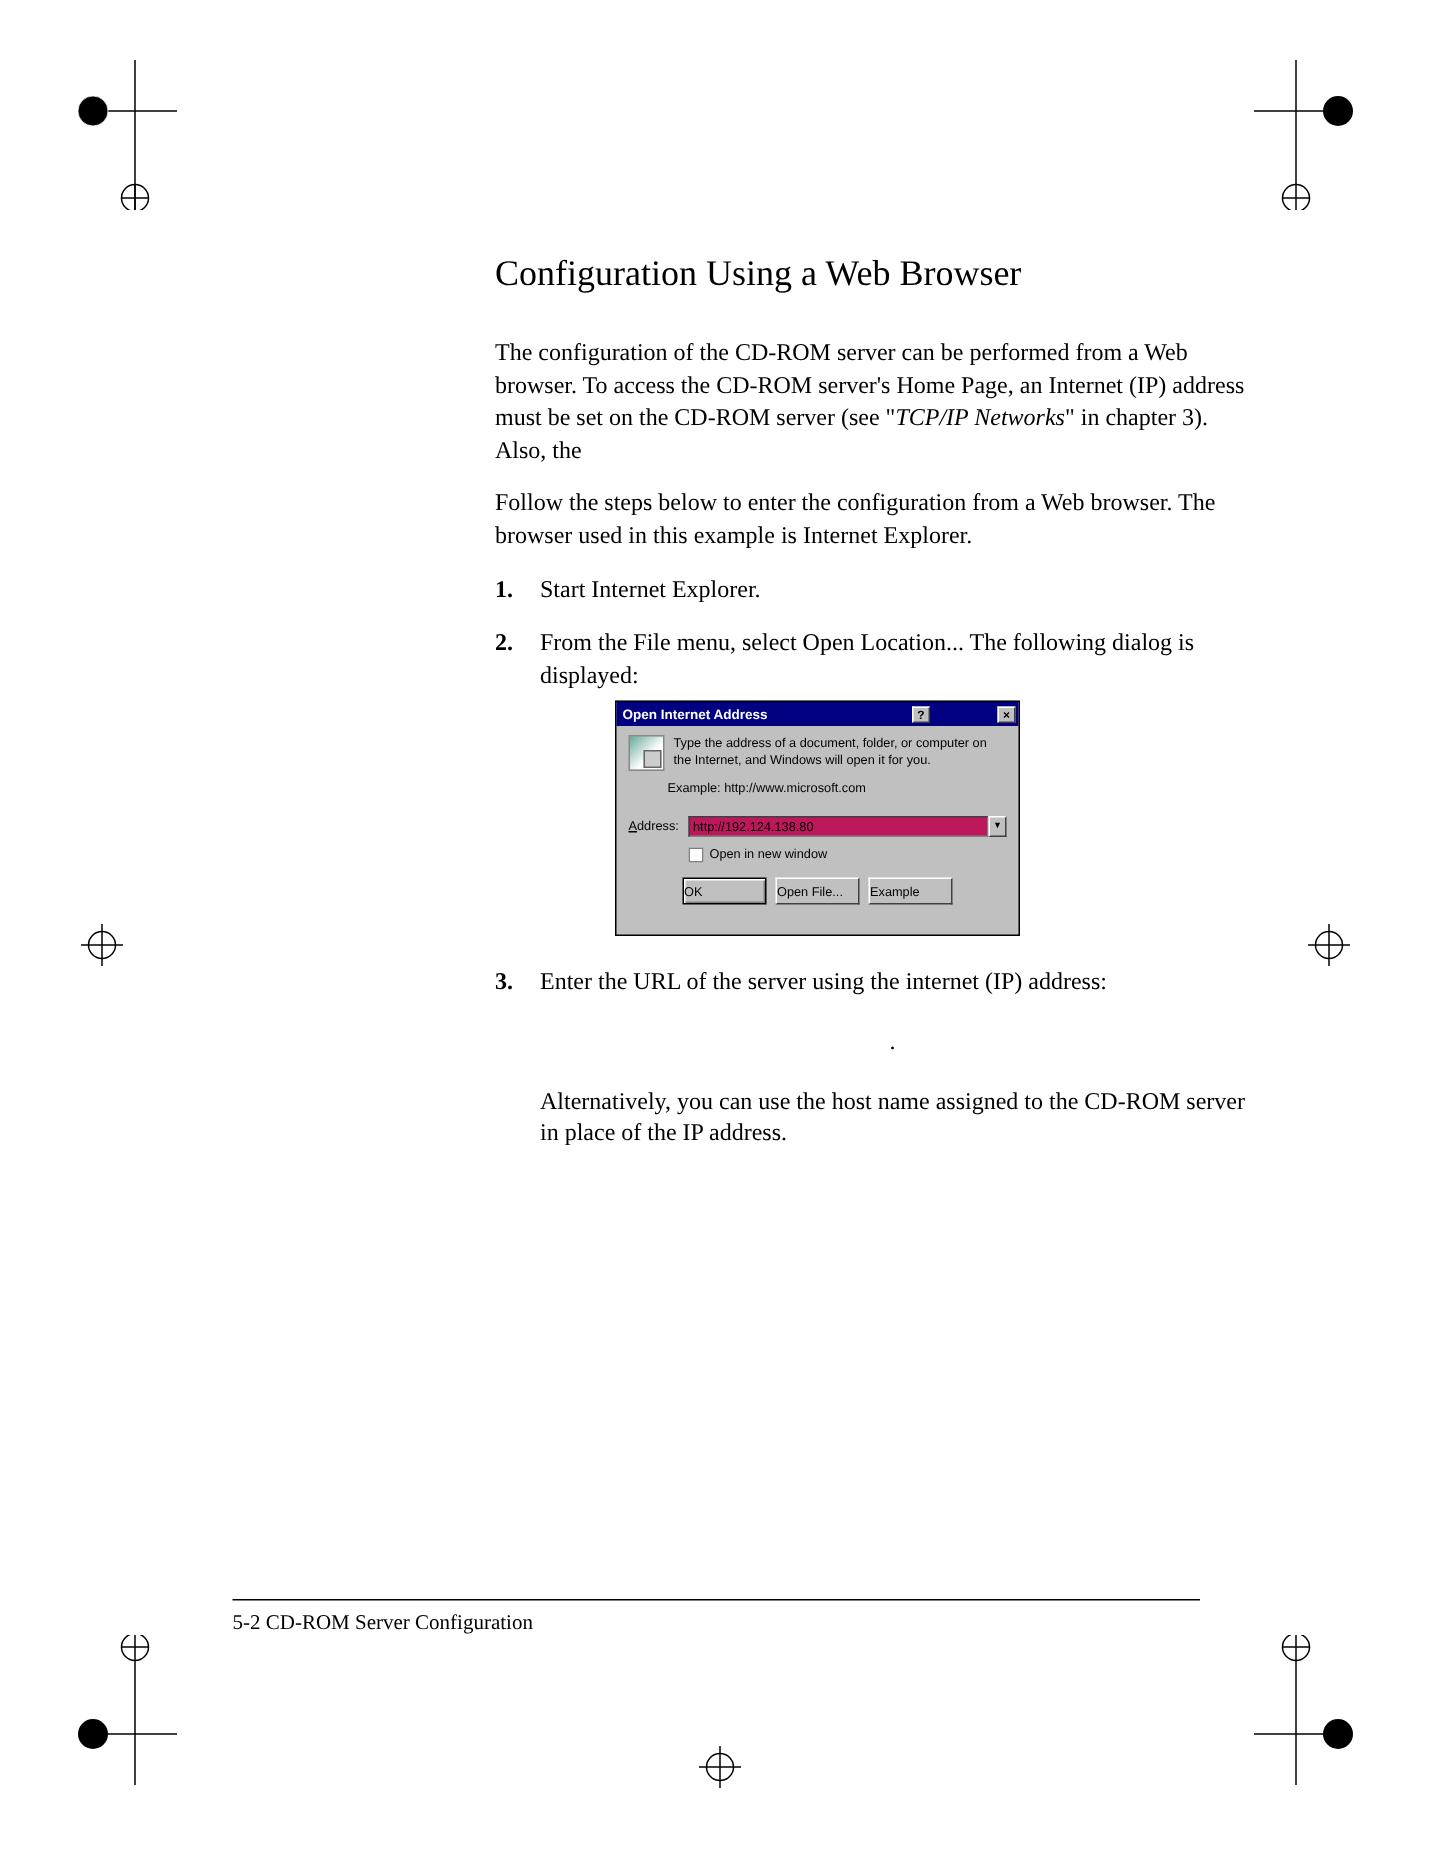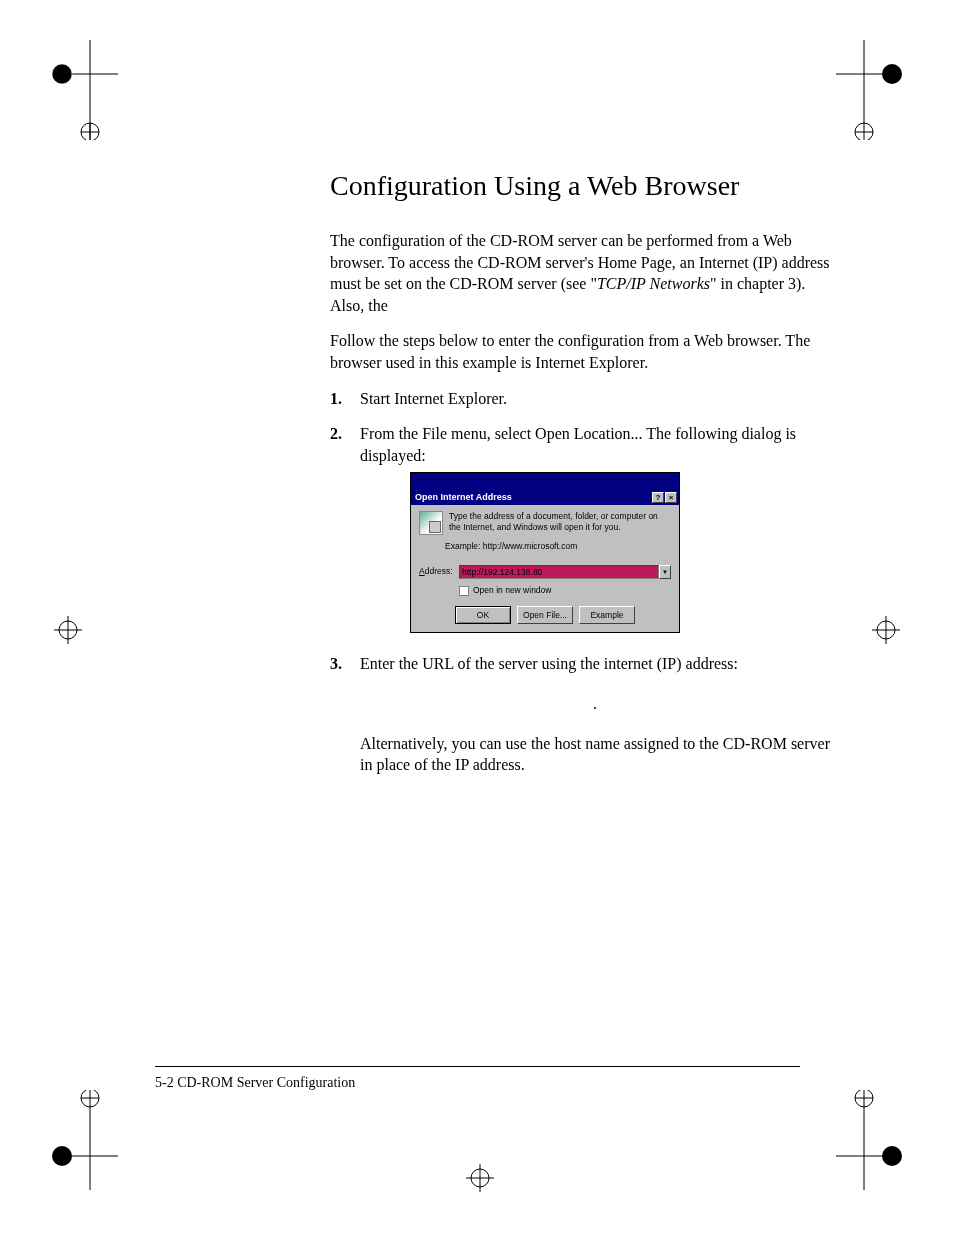--- a/index.html
+++ b/index.html
@@ -13,21 +13,21 @@
     font-family: Georgia, "Times New Roman", serif;
     color: #000;
   }
   .content-area {
     position: absolute;
     left: 330px;
     top: 170px;
     width: 500px;
   }
   h1.heading {
-    font-size: 28px;
+    font-size: 24px;
     font-weight: normal;
     margin: 0 0 28px 0;
   }
   p.para {
     font-size: 16px;
     line-height: 1.35;
     margin: 0 0 14px 0;
   }
   .italic { font-style: italic; }
   ol.steps {
@@ -55,43 +55,44 @@
   .dialog {
     width: 270px;
     border: 1px solid #000;
     background: #c0c0c0;
     font-family: Arial, sans-serif;
     font-size: 9px;
   }
   .titlebar {
     background: #000080;
     color: #fff;
-    padding: 18px 2px 2px 4px;
+    padding: 2px 2px 2px 4px;
     display: flex;
     align-items: center;
     font-weight: bold;
     font-size: 9px;
+    gap: 44px;
   }
   .titlebar .title-text { flex: 1; }
   .titlebar .win-btn {
     width: 12px;
     height: 11px;
     background: #c0c0c0;
     border: 1px solid #fff;
     border-right-color: #404040;
     border-bottom-color: #404040;
     color: #000;
     font-size: 8px;
     line-height: 9px;
     text-align: center;
     margin-left: 1px;
     font-weight: bold;
   }
   .dialog-body {
-    padding: 6px 8px 8px 8px;
+    padding: 6px 8px 20px 8px;
   }
   .dialog-top {
     display: flex;
     margin-bottom: 6px;
   }
   .dialog-icon {
     width: 24px;
     height: 24px;
     background: linear-gradient(135deg, #6a9, #fff 60%);
     border: 1px solid #888;
@@ -171,21 +172,21 @@
     gap: 6px;
   }
   .dlg-btn {
     width: 56px;
     height: 18px;
     background: #c0c0c0;
     border: 1px solid #fff;
     border-right-color: #404040;
     border-bottom-color: #404040;
     font-size: 8.5px;
-    text-align: center;
+    text-align: left;
     line-height: 16px;
   }
   .dlg-btn.default {
     border: 1px solid #000;
     box-shadow: inset 1px 1px 0 #fff, inset -1px -1px 0 #808080;
   }
   
   .footer-rule {
     position: absolute;
     left: 155px;

